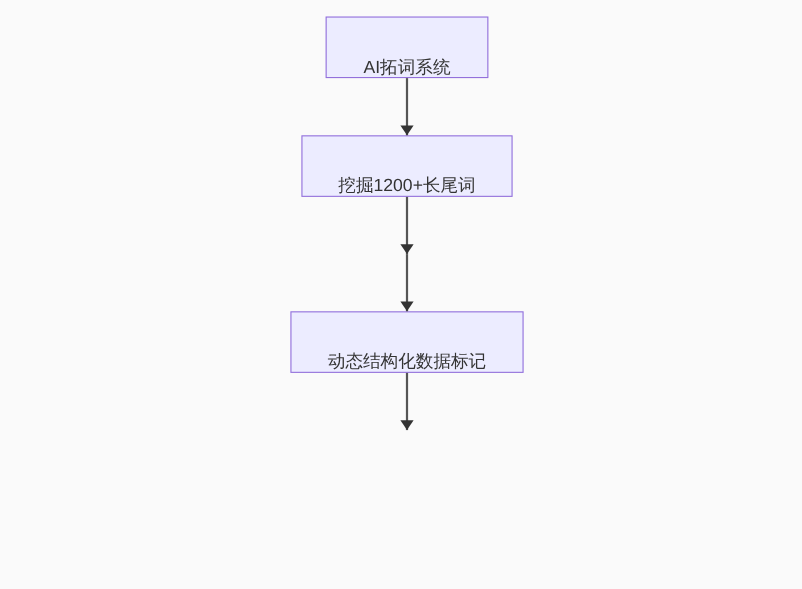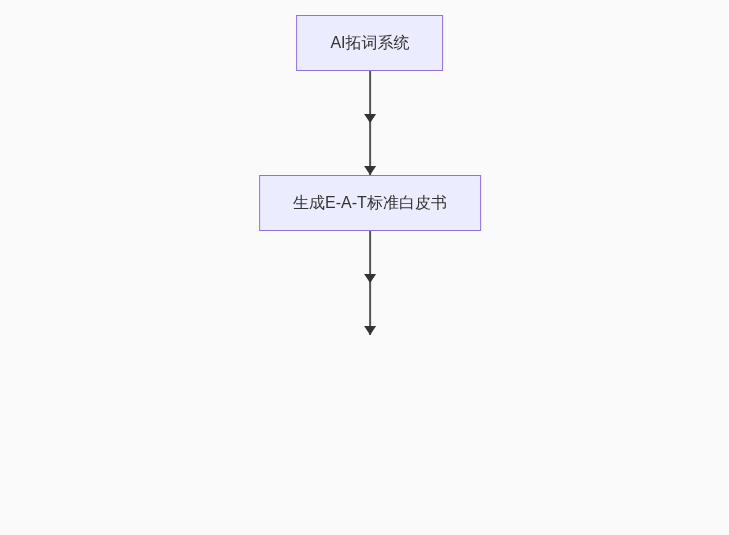--- a/index.html
+++ b/index.html
@@ -21,21 +21,21 @@
     transform: translateX(-50%);
     display: flex;
     flex-direction: column;
     align-items: center;
   }
   .node {
     box-sizing: border-box;
     height: 56px;
     padding: 0 33px;
     display: flex;
-    align-items: center;
+    align-items: flex-end;
     justify-content: center;
     background: var(--node-fill, #ececff);
     border: 1px solid var(--node-border, #9370db);
     color: var(--node-text, #333333);
     font-size: 16px;
     line-height: 1;
     white-space: nowrap;
   }
   .node-label {
     display: inline-block;
@@ -71,35 +71,38 @@
 
   <div class="node">
     <span class="node-label">AI拓词系统</span>
   </div>
 
   <div class="edge">
     <div class="edge-line"></div>
     <div class="arrowhead"></div>
   </div>
 
-
-  <div class="edge">
-    <div class="edge-line"></div>
-    <div class="arrowhead"></div>
-  </div>
-
   <div class="node">
-    <span class="node-label">生成E-A-T标准白皮书</span>
+    <span class="node-label">挖掘1200+长尾词</span>
   </div>
 
   <div class="edge">
     <div class="edge-line"></div>
     <div class="arrowhead"></div>
   </div>
 
 
   <div class="edge">
     <div class="edge-line"></div>
     <div class="arrowhead"></div>
   </div>
 
+  <div class="node">
+    <span class="node-label">动态结构化数据标记</span>
+  </div>
+
+  <div class="edge">
+    <div class="edge-line"></div>
+    <div class="arrowhead"></div>
+  </div>
+
 
 </div>
 
 </body></html>

